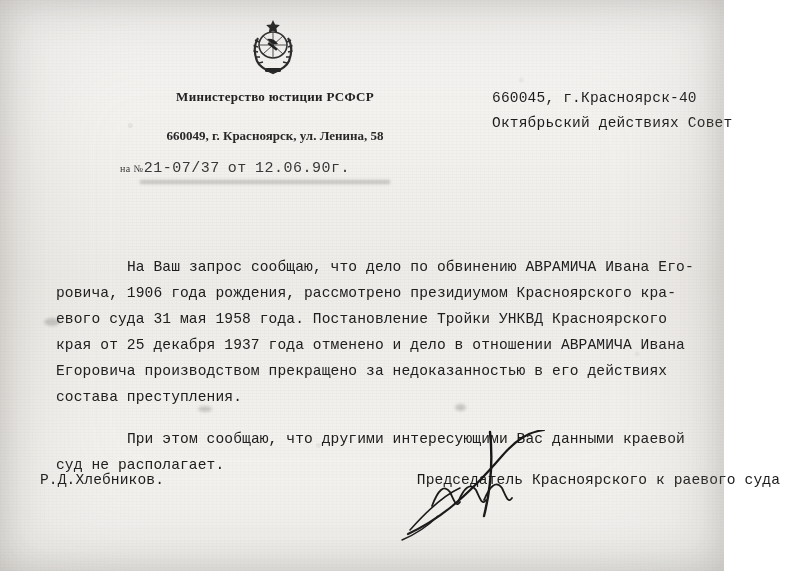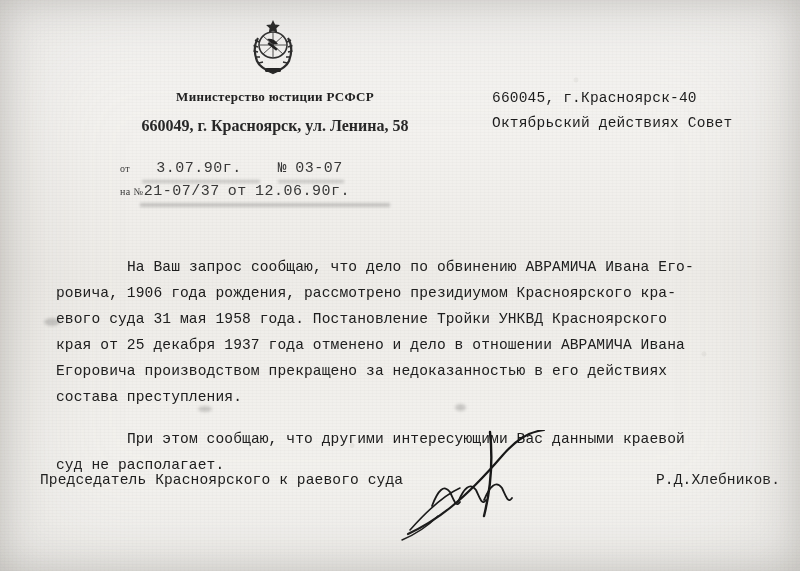--- a/index.html
+++ b/index.html
@@ -8,21 +8,21 @@
     background: #ffffff;
   }
   body {
     width: 800px;
     height: 571px;
     overflow: hidden;
     font-family: "Liberation Mono", monospace;
   }
   #page {
     position: relative;
-    width: 800px;
+    width: 724px;
     height: 571px;
     background: #f2f1ee;
     background-image:
       radial-gradient(circle at 18% 22%, rgba(160,158,152,0.16) 0 2px, rgba(0,0,0,0) 3px),
       radial-gradient(circle at 72% 14%, rgba(160,158,152,0.12) 0 2px, rgba(0,0,0,0) 3px),
       radial-gradient(circle at 44% 78%, rgba(160,158,152,0.14) 0 2px, rgba(0,0,0,0) 3px),
       radial-gradient(circle at 88% 62%, rgba(160,158,152,0.12) 0 2px, rgba(0,0,0,0) 3px),
       linear-gradient(180deg, #f6f5f3 0%, #eceae6 48%, #f4f3f0 100%);
     color: #1b1b1b;
     filter: contrast(1.02);
@@ -72,23 +72,23 @@
   .lh-court {
     font-family: "Liberation Sans", sans-serif;
     font-size: 15px;
     font-weight: bold;
     letter-spacing: 1.6px;
     margin-top: 9px;
     color: #141414;
   }
   .lh-address {
     font-family: "Liberation Serif", serif;
-    font-size: 16px;
+    font-size: 13px;
     font-weight: bold;
-    margin-top: 9px;
+    margin-top: 21px;
     color: #2a2a2a;
   }
 
   
   #ref-block {
     position: absolute;
     left: 120px;
     top: 160px;
     width: 320px;
     font-family: "Liberation Mono", monospace;
@@ -212,25 +212,20 @@
       </g>
     </svg>
   </div>
 
   <div id="letterhead">
     <div class="lh-ministry">Министерство юстиции РСФСР</div>
     <div class="lh-address">660049, г. Красноярск, ул. Ленина, 58</div>
   </div>
 
   <div id="ref-block">
-    <div class="ref-row ref-line1">
-      <span class="ref-small">от</span><span class="date">3.07.90г.</span><span class="numlabel">№</span><span class="numval">03-07</span>
-      <span class="smudge" style="left:22px; top:20px; width:118px; height:3px;"></span>
-      <span class="smudge" style="left:158px; top:20px; width:66px; height:3px;"></span>
-    </div>
     <div class="ref-row ref-line2">
       <span class="ref-small">на №</span><span class="inref">21-07/37</span><span class="ondate">от</span><span class="ondate">12.06.90г.</span>
       <span class="smudge" style="left:20px; top:20px; width:250px; height:3.5px;"></span>
     </div>
   </div>
 
   <div id="addressee">
     <div>660045, г.Красноярск-40</div>
     <div>Октябрьский действиях Совет</div>
   </div>
@@ -240,22 +235,22 @@
 ровича, 1906 года рождения, рассмотрено президиумом Красноярского кра-
 евого суда 31 мая 1958 года. Постановление Тройки УНКВД Красноярского
 края от 25 декабря 1937 года отменено и дело в отношении АВРАМИЧА Ивана
 Егоровича производством прекращено за недоказанностью в его действиях
 состава преступления.</p>
     <p id="para2">        При этом сообщаю, что другими интересующими Вас данными краевой
 суд не располагает.</p>
   </div>
 
   <div id="sign-row">
+    <span id="sign-name">Р.Д.Хлебников.</span>
     <span id="sign-title">Председатель Красноярского   к раевого суда</span>
-    <span id="sign-name">Р.Д.Хлебников.</span>
   </div>
 
   <div id="signature">
     <svg width="220" height="125" viewBox="0 0 220 125" aria-hidden="true">
       <g fill="none" stroke="#1a1a1a" stroke-linecap="round">
         <path d="M92 2 C 95 30, 93 58, 86 86" stroke-width="2.4"></path>
         <path d="M10 104 C 40 90, 66 70, 104 26 C 118 10, 130 2, 146 0" stroke-width="2.2"></path>
         <path d="M12 100 C 28 82, 44 66, 62 58" stroke-width="1.6"></path>
         <path d="M34 76 C 40 60, 46 54, 52 62 C 56 70, 58 78, 62 72" stroke-width="1.8"></path>
         <path d="M60 72 C 66 58, 72 52, 78 60 C 82 68, 84 76, 88 70" stroke-width="1.8"></path>

